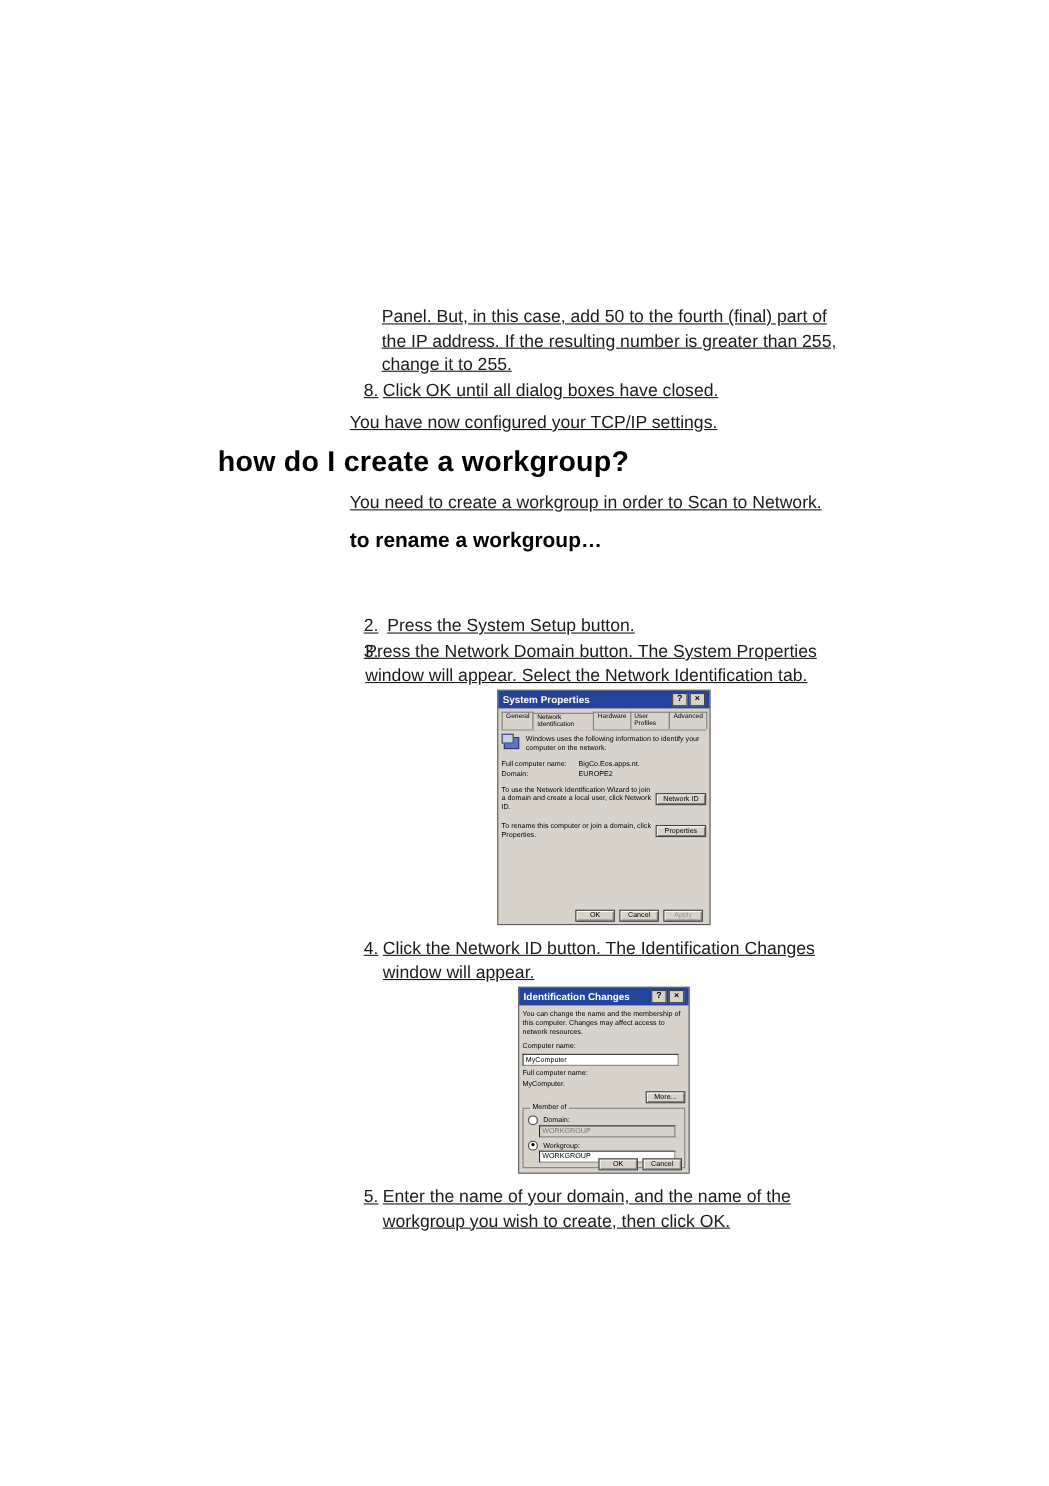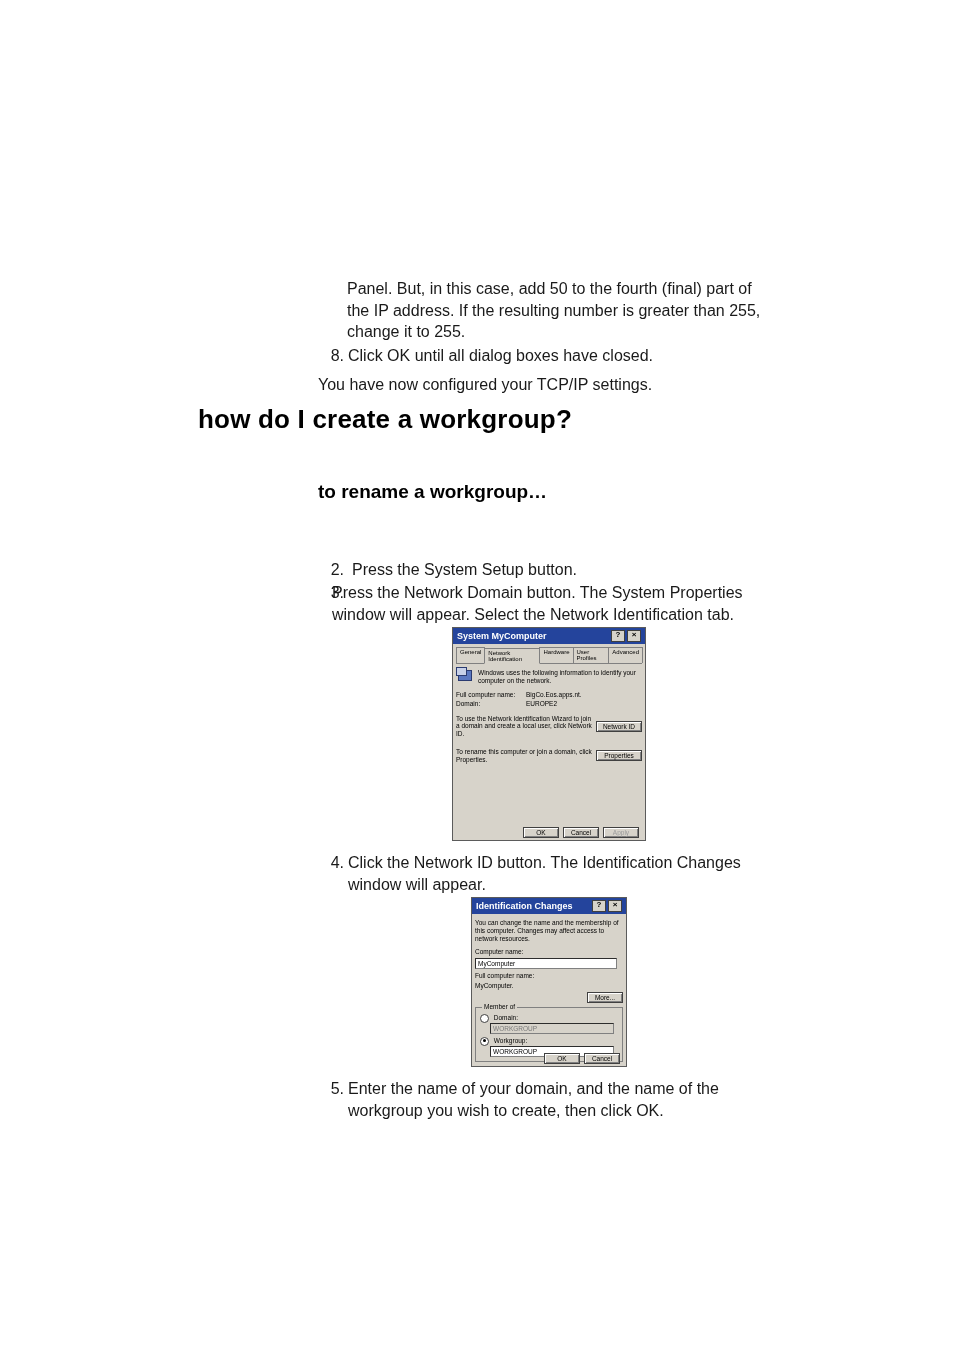--- a/index.html
+++ b/index.html
@@ -14,20 +14,21 @@
     height: 1351px;
     background: #ffffff;
     font-family: "Futura", "Century Gothic", "Trebuchet MS", Arial, sans-serif;
     color: #000000;
   }
   .body-text {
     font-size: 16px;
     line-height: 1.35;
     font-weight: 400;
     color: #1a1a1a;
+    text-decoration: underline;
   }
   .para-indent {
     position: absolute;
     left: 347px;
     width: 430px;
   }
   .step-row {
     position: absolute;
     width: 430px;
   }
@@ -242,37 +243,38 @@
 
   <div class="step-row" style="top:345px; left:324px;">
     <span class="body-text step-num" style="left:0; position:static; display:inline-block; width:20px; text-align:right;">8.</span>
     <span class="body-text" style="position:absolute; left:24px; width:430px;">Click OK until all dialog boxes have closed.</span>
   </div>
 
   <div class="outdent-line body-text" style="top:374px;">You have now configured your TCP/IP settings.</div>
 
   <h2 class="section" style="top:404px;">how do I create a workgroup?</h2>
 
+  <div class="outdent-line body-text" style="top:447px;">You need to create a workgroup in order to Scan to Network.</div>
 
   <h3 class="subsection" style="top:481px;">to rename a workgroup…</h3>
 
 
   <div style="position:absolute; top:559px; left:324px; width:454px;">
     <span class="body-text" style="display:inline-block; width:20px; text-align:right;">2.</span>
     <span class="body-text" style="position:absolute; left:28px; width:430px;">Press the System Setup button.</span>
   </div>
 
   <div style="position:absolute; top:582px; left:324px; width:454px;">
     <span class="body-text" style="display:inline-block; width:20px; text-align:right; vertical-align:top;">3.</span>
     <span class="body-text" style="position:absolute; left:8px; width:430px;">Press the Network Domain button. The System Properties window will appear. Select the Network Identification tab.</span>
   </div>
 
   <div class="dlg" style="top:627px; left:452px; width:192px; height:212px;">
     <div class="dlg-titlebar">
-      <span>System MyComputer</span>
+      <span>System Properties</span>
       <span class="tbtns">
         <span class="tbtn">?</span>
         <span class="tbtn">×</span>
       </span>
     </div>
     <div class="dlg-body" style="height:192px;">
       <div class="tabs">
         <span class="tab">General</span>
         <span class="tab active">Network Identification</span>
         <span class="tab">Hardware</span>

